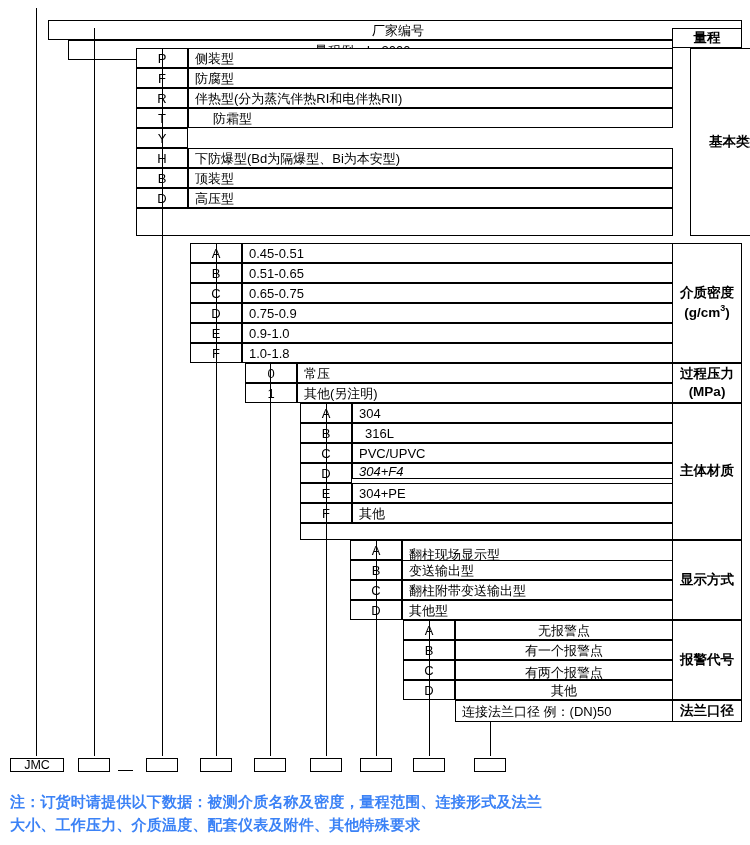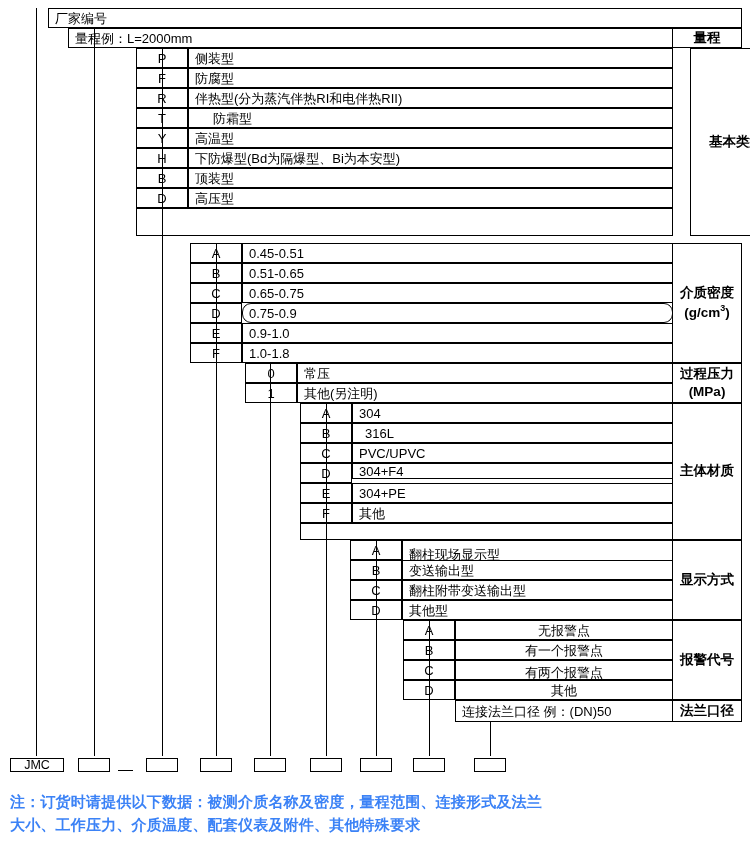--- a/index.html
+++ b/index.html
@@ -43,22 +43,23 @@
     font-weight: bold;
     text-align: center;
     flex-direction: column;
     font-size: 13.5px;
   }
   .cell.right-label span {
     display: block;
     line-height: 1.35;
   }
   .cell.top-row {
-    justify-content: flex-start;
+    justify-content: center;
     padding-left: 6px;
+    margin-top: 12px;
   }
   .vline {
     position: absolute;
     width: 1px;
     background: #000;
   }
   .chip {
     position: absolute;
     box-sizing: border-box;
     border: 1px solid #000;
@@ -127,23 +128,20 @@
   <div class="cell code" style="left:136px; top:108px; width:52px; height:20px;">
       <span>T</span>
     </div>
   <div class="cell desc" style="left:188px; top:108px; width:485px; height:20px;padding-left:24px;">
       <span>防霜型</span>
     </div>
 
   <div class="cell code" style="left:136px; top:128px; width:52px; height:20px;">
       <span>Y</span>
     </div>
-  <div class="cell desc" style="left:188px; top:128px; width:485px; height:20px;">
-      <span>高温型</span>
-    </div>
 
   <div class="cell code" style="left:136px; top:148px; width:52px; height:20px;">
       <span>H</span>
     </div>
   <div class="cell desc" style="left:188px; top:148px; width:485px; height:20px;">
       <span>下防爆型(Bd为隔爆型、Bi为本安型)</span>
     </div>
 
   <div class="cell code" style="left:136px; top:168px; width:52px; height:20px;">
       <span>B</span>
@@ -182,21 +180,21 @@
   <div class="cell code" style="left:190px; top:283px; width:52px; height:20px;">
       <span>C</span>
     </div>
   <div class="cell desc" style="left:242px; top:283px; width:431px; height:20px;">
       <span>0.65-0.75</span>
     </div>
 
   <div class="cell code" style="left:190px; top:303px; width:52px; height:20px;">
       <span>D</span>
     </div>
-  <div class="cell desc" style="left:242px; top:303px; width:431px; height:20px;border-radius:9px;">
+  <div class="cell desc" style="left:242px; top:303px; width:431px; height:20px;">
       <span>0.75-0.9</span>
     </div>
 
   <div class="cell code" style="left:190px; top:323px; width:52px; height:20px;">
       <span>E</span>
     </div>
   <div class="cell desc" style="left:242px; top:323px; width:431px; height:20px;">
       <span>0.9-1.0</span>
     </div>
 
@@ -248,21 +246,21 @@
   <div class="cell code" style="left:300px; top:443px; width:52px; height:20px;">
       <span>C</span>
     </div>
   <div class="cell desc" style="left:352px; top:443px; width:321px; height:20px;">
       <span>PVC/UPVC</span>
     </div>
 
   <div class="cell code" style="left:300px; top:463px; width:52px; height:20px;">
       <span>D</span>
     </div>
-  <div class="cell desc" style="left:352px; top:463px; width:321px; height:16px;">
+  <div class="cell desc" style="left:352px; top:463px; width:321px; height:16px;font-style:italic;">
       <span>304+F4</span>
     </div>
 
   <div class="cell code" style="left:300px; top:483px; width:52px; height:20px;">
       <span>E</span>
     </div>
   <div class="cell desc" style="left:352px; top:483px; width:321px; height:20px;">
       <span>304+PE</span>
     </div>
 

